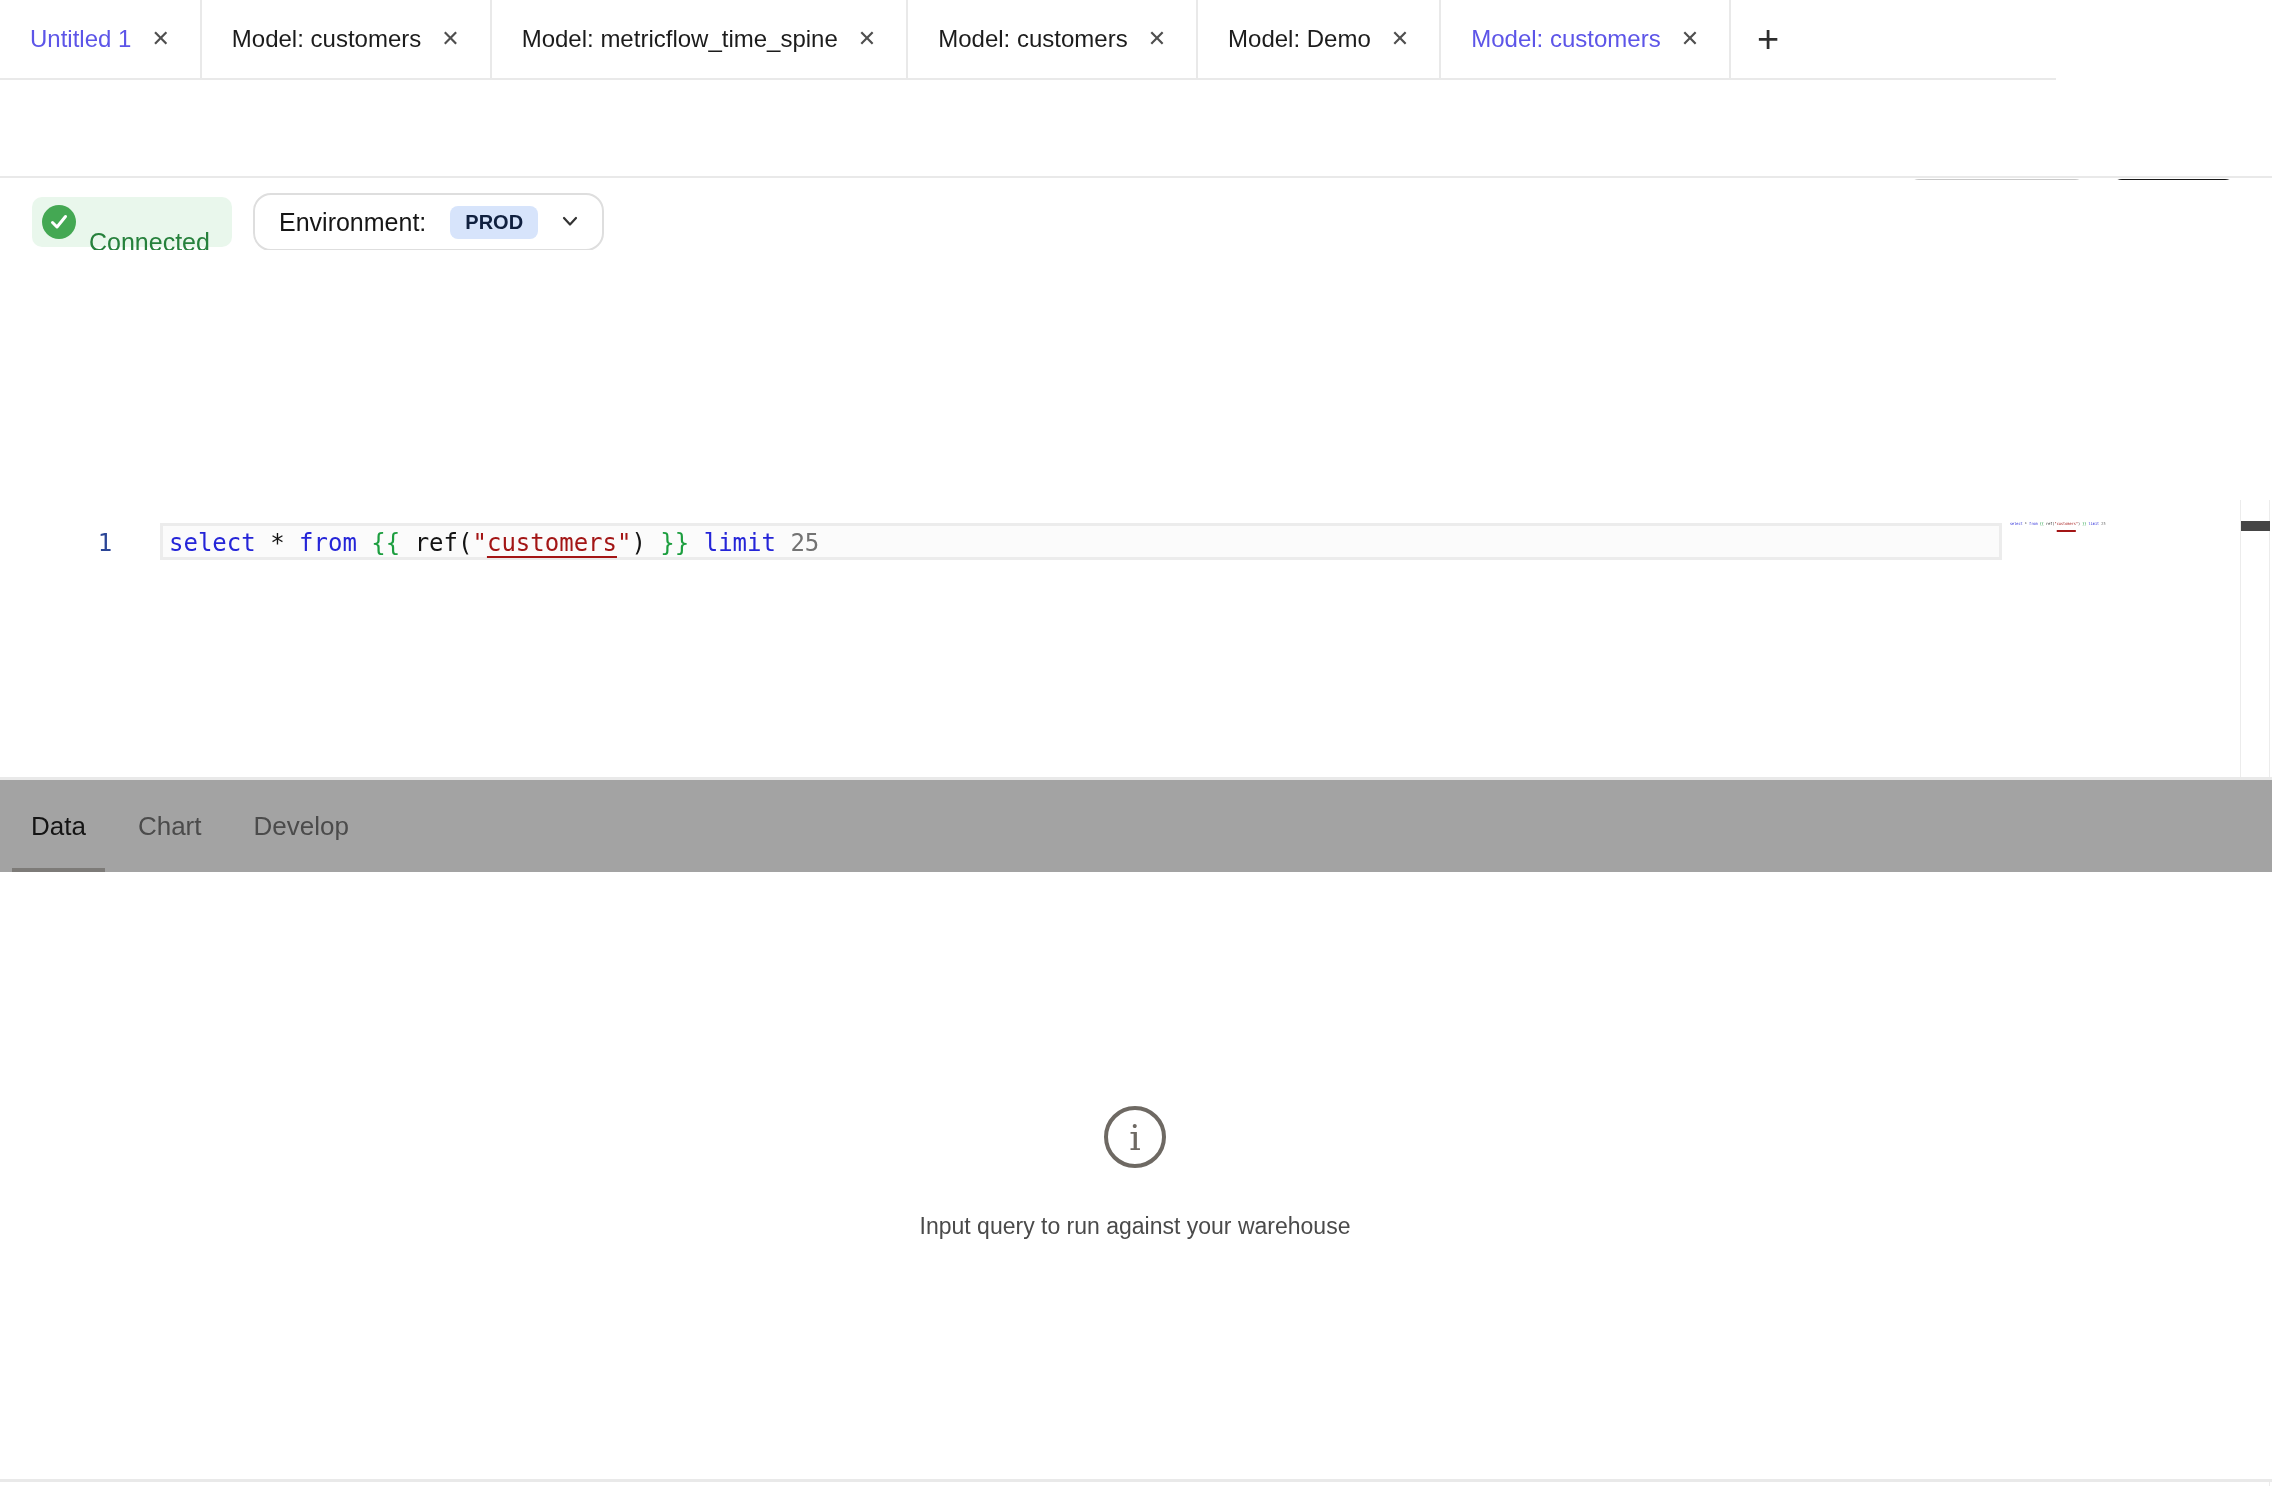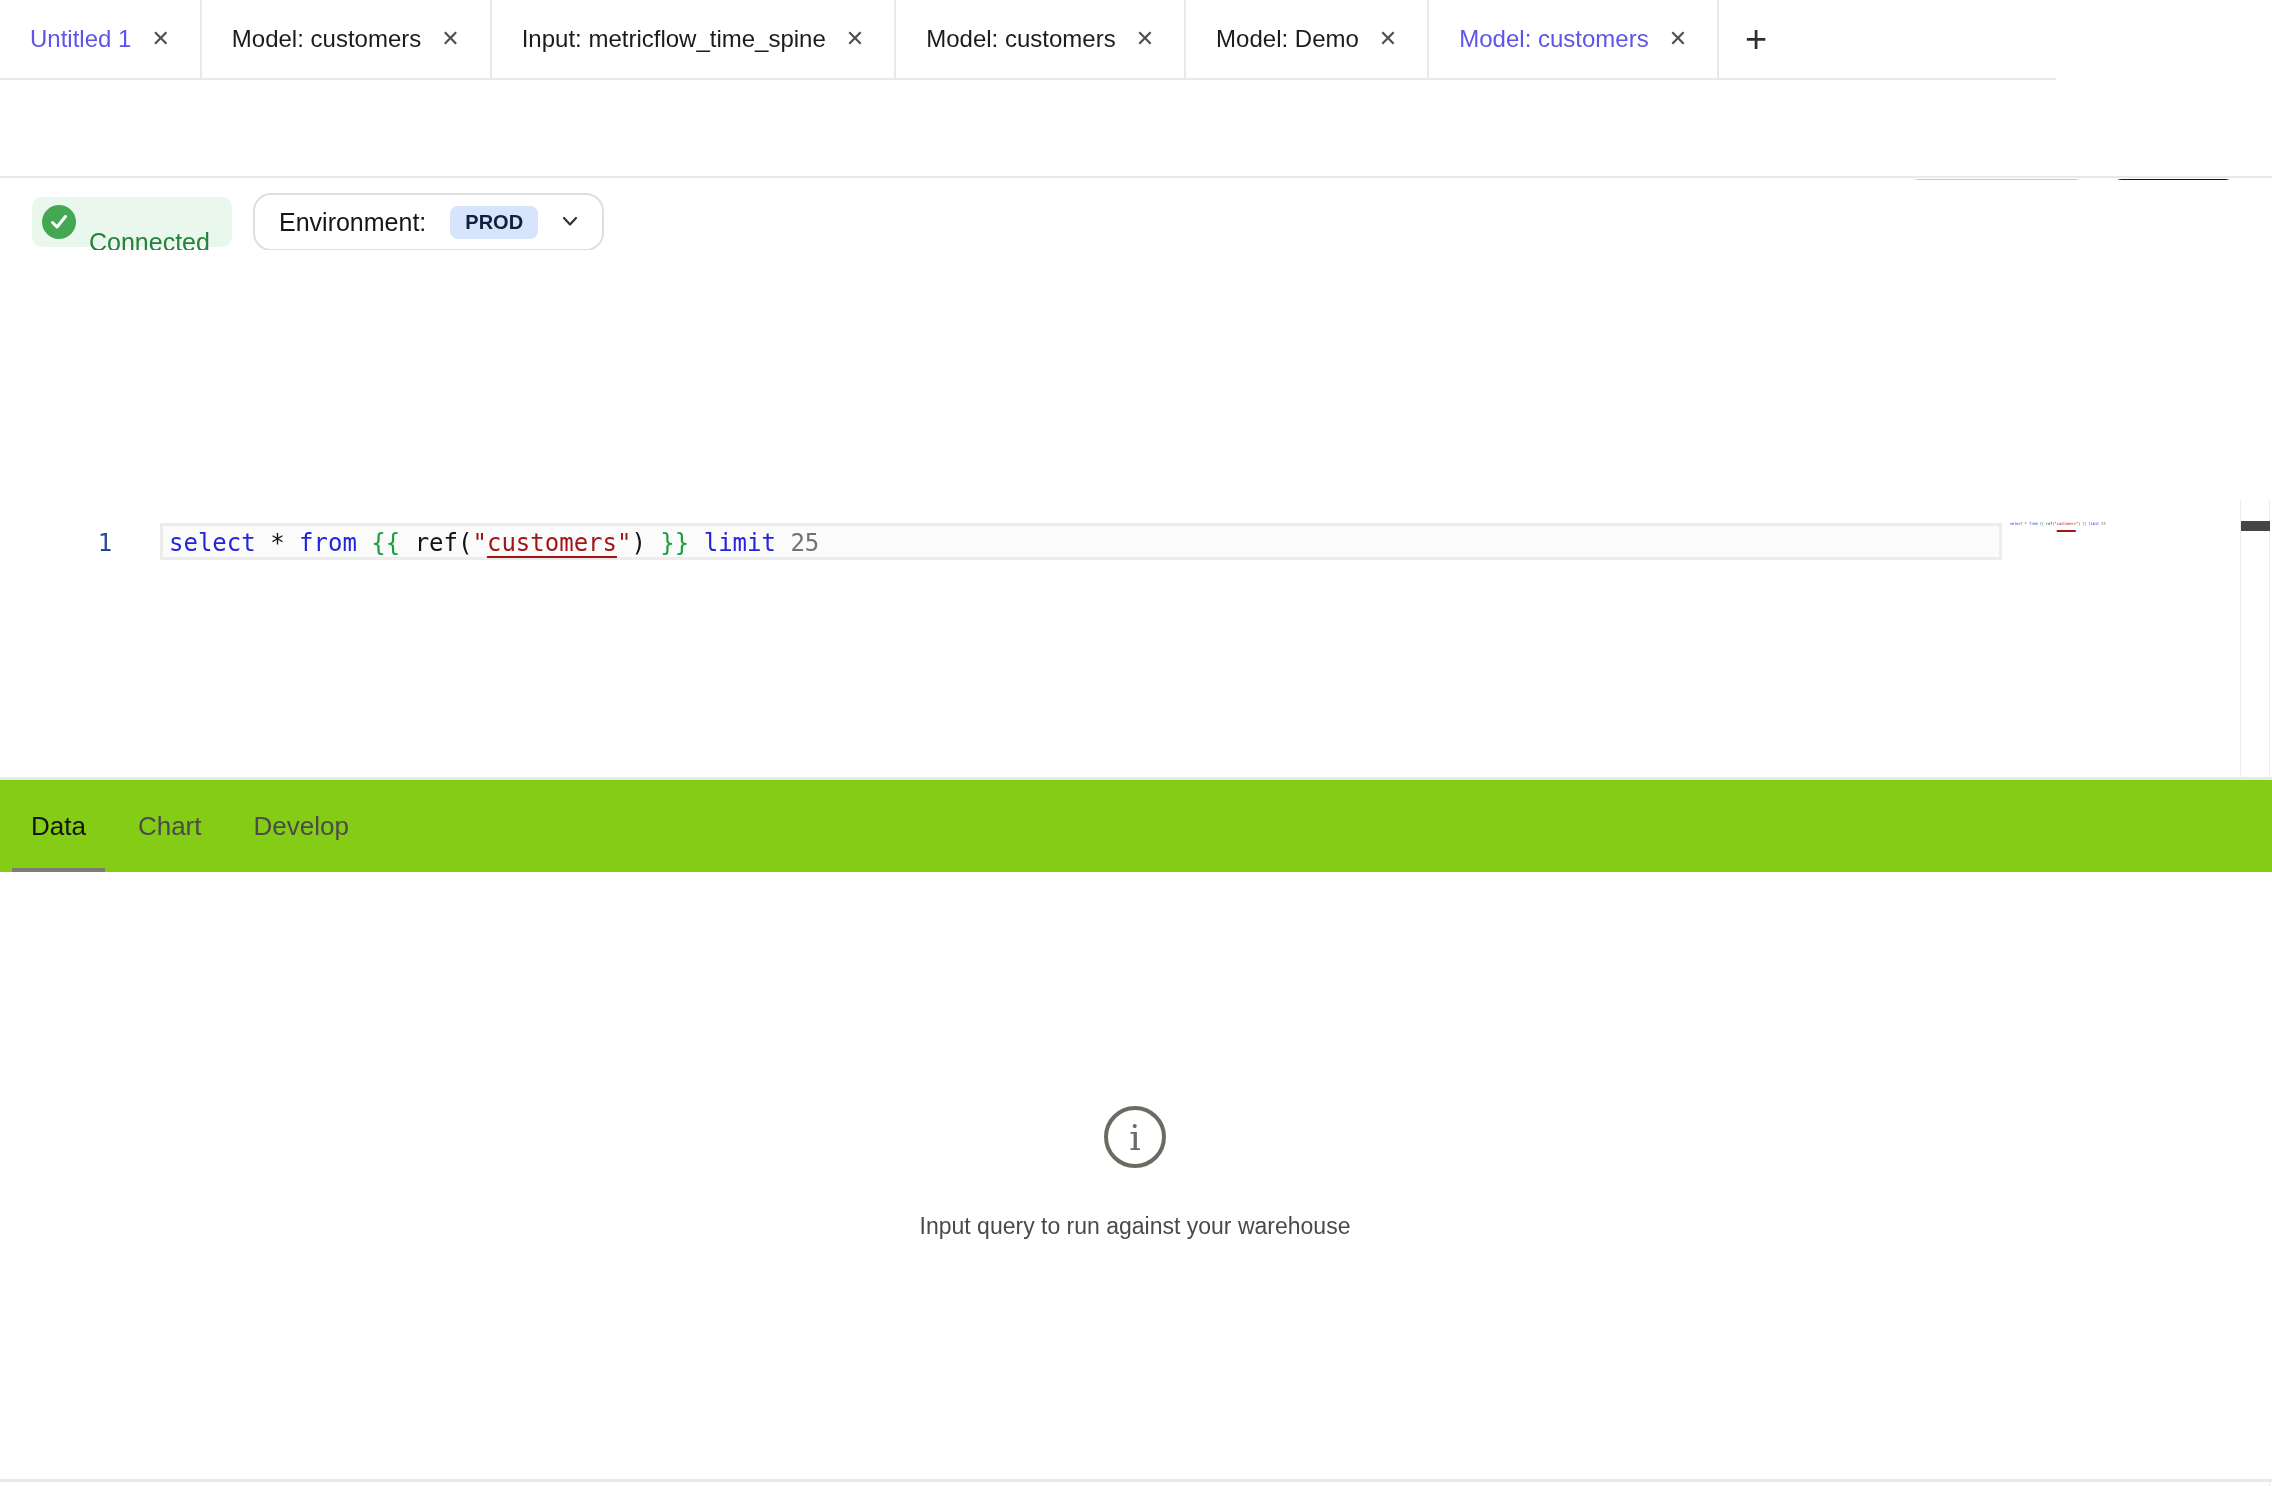--- a/index.html
+++ b/index.html
@@ -65,21 +65,21 @@
                   font-size:4px; line-height:8px; white-space:pre; transform:scaleX(0.88);
                   transform-origin:left top; }
   .ov-track { position:absolute; left:2240px; top:250px; width:1px; height:527px; background:#ececec; }
   .ov-edge { position:absolute; left:2269px; top:250px; width:1px; height:1229px; background:#ececec; }
   .ov-thumb { position:absolute; left:2241px; top:271px; width:29px; height:10px; background:#454545; cursor:grab; }
 
   
   .pane-divider { position:absolute; left:0; top:777px; width:2272px; height:3px; background:#e9e9e9; cursor:row-resize; }
 
   
-  .results-tabs { position:absolute; left:0; top:780px; width:2272px; height:92px; background:#84cc16; }
+  .results-tabs { position:absolute; left:0; top:780px; width:2272px; height:92px; background:#a3a3a3; }
   .rtab-row { position:absolute; left:12px; top:0; height:92px; display:flex; align-items:center; }
   .rtab { padding:0 19px; margin-right:14px; font-size:26px; color:#4b4b4b; height:92px;
           display:flex; align-items:center; cursor:pointer; position:relative; }
   .rtab.active { color:#141414; font-weight:500; }
   .rtab.active::after { content:""; position:absolute; left:0; right:0; bottom:-2px; height:6px; background:#7d7b78; }
 
   
   .results-body { position:absolute; left:0; top:872px; width:2272px; height:607px; background:#fff; }
   .empty-state { position:absolute; left:0; top:233px; width:2270px; text-align:center; }
   .empty-icon { display:inline-block; width:64px; height:64px; }
@@ -95,21 +95,21 @@
   <div class="tabbar">
     <div class="tab accent">
       <span class="tab-label">Untitled 1</span>
       <span class="tab-close">✕</span>
     </div>
     <div class="tab">
       <span class="tab-label">Model: customers</span>
       <span class="tab-close">✕</span>
     </div>
     <div class="tab">
-      <span class="tab-label">Input: metricflow_time_spine</span>
+      <span class="tab-label">Model: metricflow_time_spine</span>
       <span class="tab-close">✕</span>
     </div>
     <div class="tab">
       <span class="tab-label">Model: customers</span>
       <span class="tab-close">✕</span>
     </div>
     <div class="tab">
       <span class="tab-label">Model: Demo</span>
       <span class="tab-close">✕</span>
     </div>

